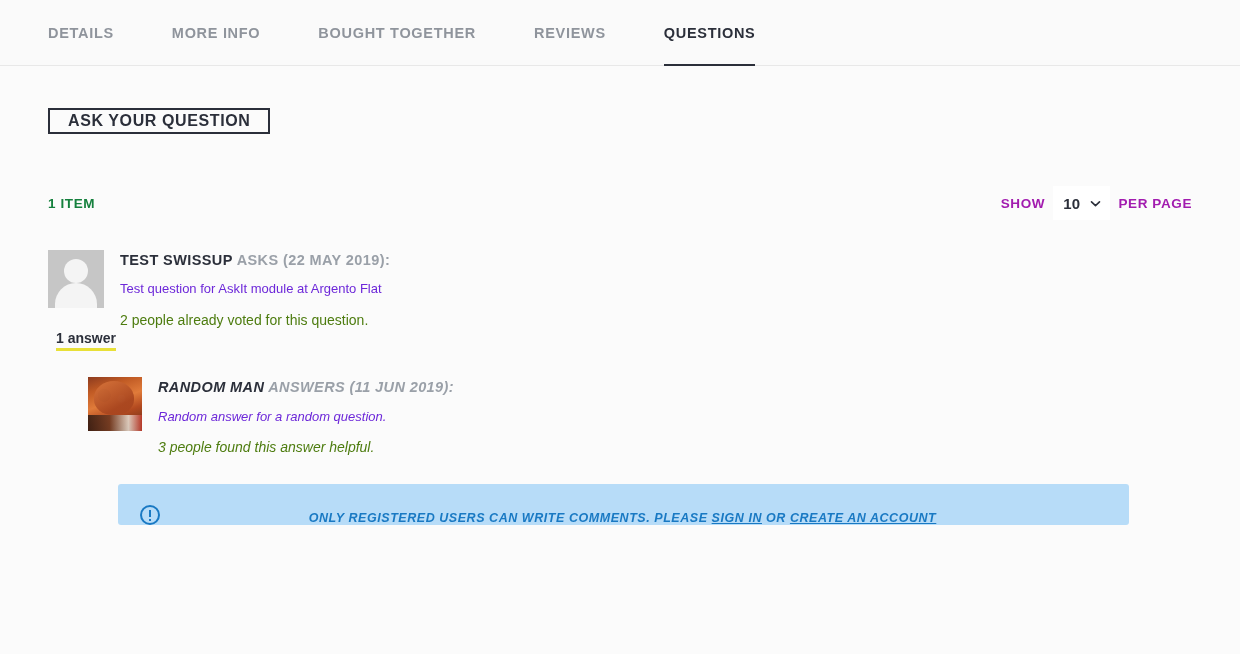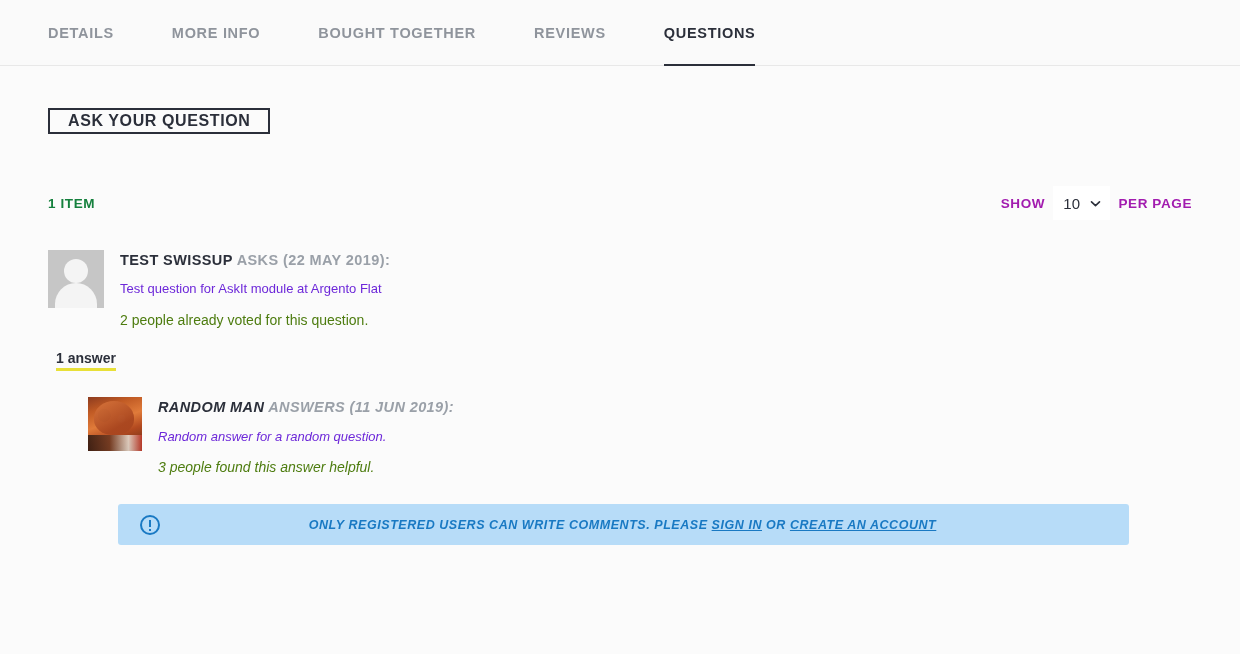--- a/index.html
+++ b/index.html
@@ -119,21 +119,21 @@
     position: relative;
     display: inline-flex;
     align-items: center;
     background: #ffffff;
     height: 34px;
     padding: 0 8px 0 10px;
     cursor: pointer;
   }
   .select-value {
     font-size: 15px;
-    font-weight: 400;
+    font-weight: 700;
     color: #2b2f3a;
     letter-spacing: 0.3px;
     font-stretch: condensed;
   }
   .chev {
     margin-left: 9px;
     width: 13px;
     height: 13px;
     display: inline-block;
   }
@@ -227,21 +227,20 @@
     line-height: 1.35;
     margin-bottom: 13px;
   }
   .post-note {
     font-size: 14px;
     color: #4d7c0f;
     line-height: 1.3;
   }
 
   .answers-toggle-row {
-    margin-top: 20px;
     margin-left: 8px;
   }
   .answers-toggle {
     display: inline-block;
     font-size: 14px;
     font-weight: 700;
     color: #2b2f3a;
     border-bottom: 3px solid #e8e038;
     padding-bottom: 2px;
     cursor: pointer;
@@ -256,21 +255,21 @@
 
   
   .notice {
     margin-top: 28px;
     margin-left: 30px;
     margin-right: 63px;
     background: #b7dcf8;
     border-radius: 3px;
     height: 41px;
     display: flex;
-    align-items: center;
+    align-items: flex-end;
     padding: 0 22px;
     position: relative;
   }
   .notice-icon {
     flex: 0 0 auto;
     width: 20px;
     height: 20px;
     border: 2px solid #1979c3;
     border-radius: 50%;
     position: relative;

